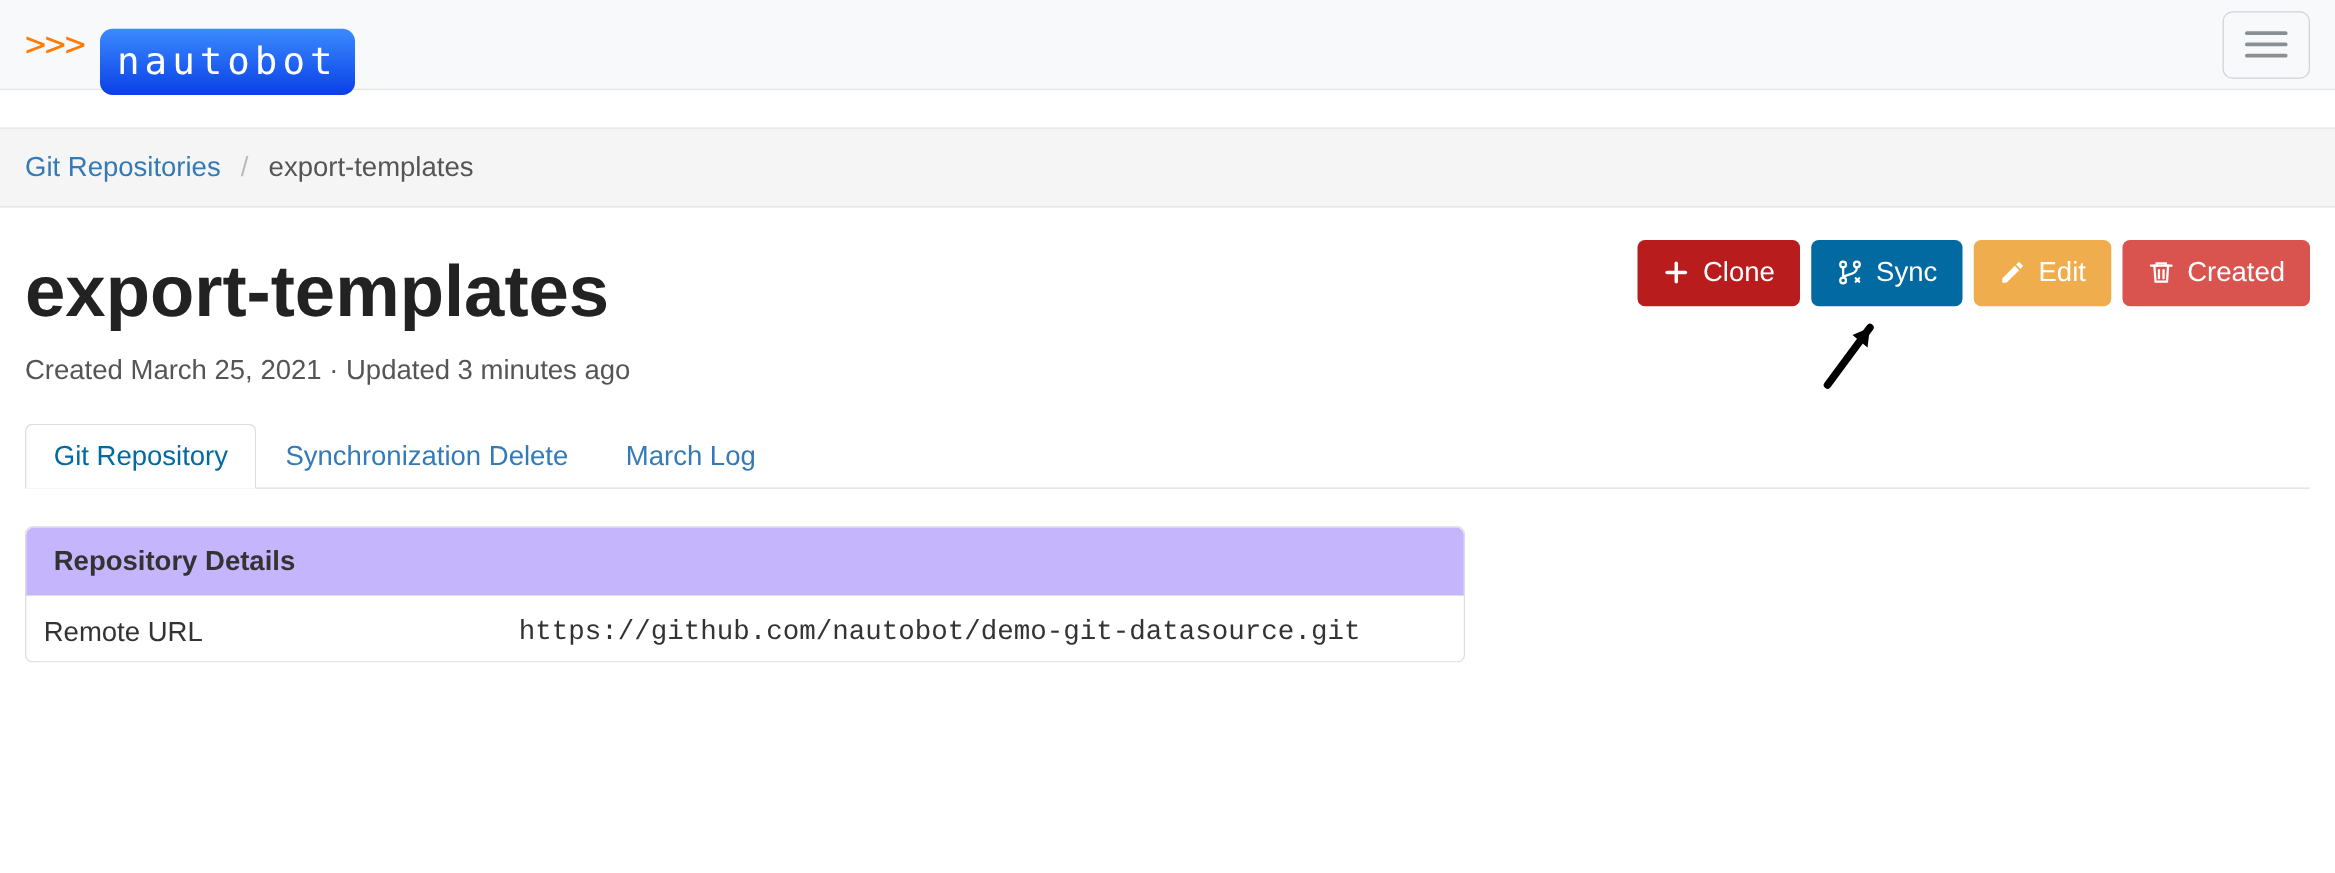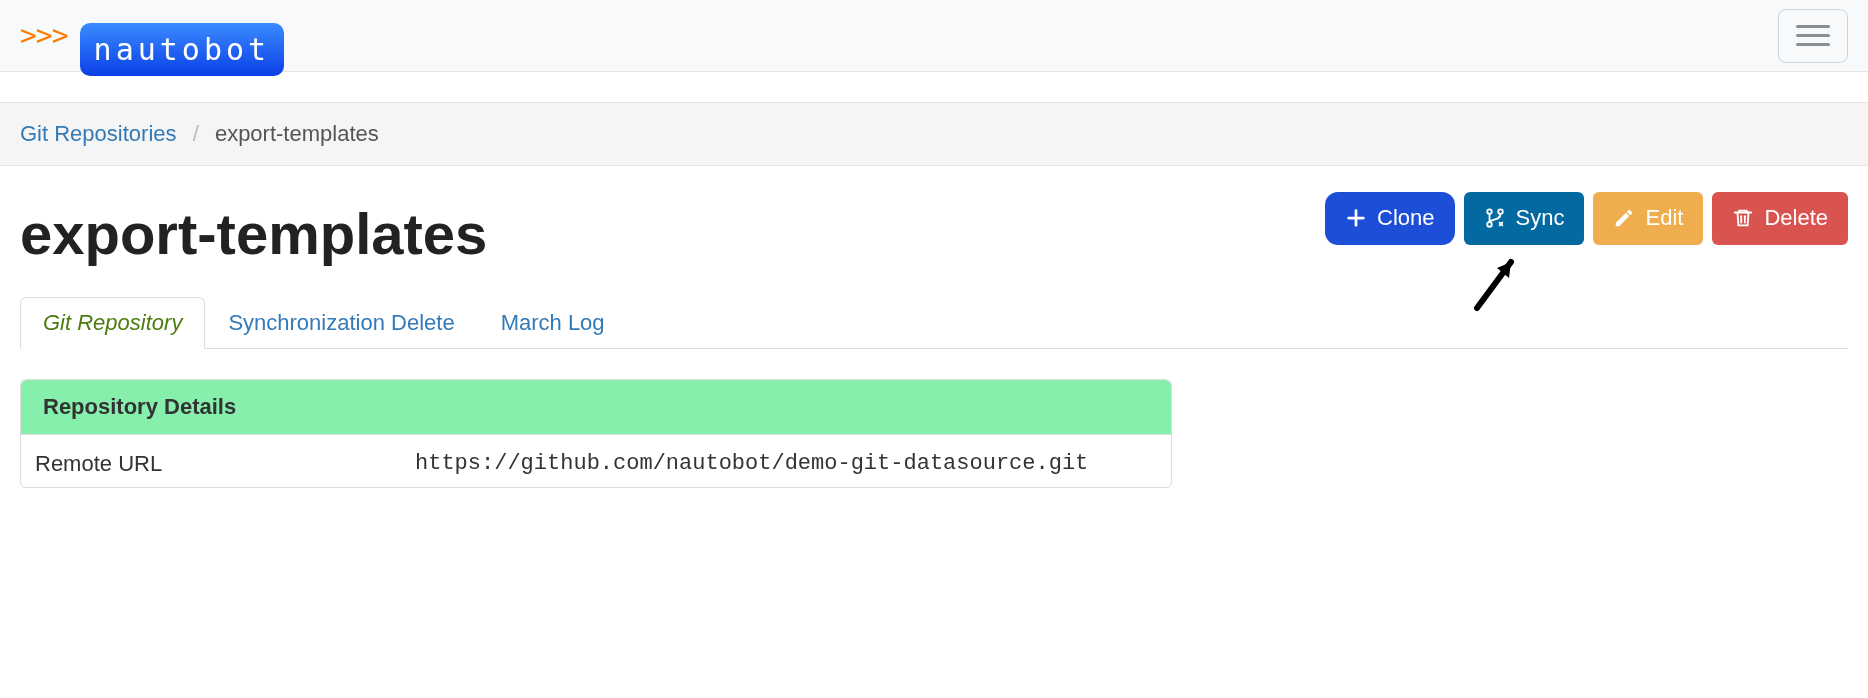--- a/index.html
+++ b/index.html
@@ -123,21 +123,21 @@
     gap: 10px;
     color: #fff;
     border: none;
     border-radius: 6px;
     padding: 12px 20px;
     font-size: 22px;
     cursor: pointer;
     font-family: inherit;
     line-height: 1.3;
   }
-  .btn-green  { background: #1d4ed8; border-radius: 13px; }
+  .btn-green  { background: #b91c1c; }
   .btn-blue   { background: #0369a1; }
   .btn-orange { background: #f0ad4e; }
   .btn-red    { background: #d9534f; }
   .btn svg { width: 22px; height: 22px; }
 
   
   .arrow {
     position: absolute;
     top: 56px;
     left: 142px;
@@ -154,37 +154,36 @@
   .tab {
     padding: 12px 22px;
     cursor: pointer;
     color: #337ab7;
     border: 1px solid transparent;
     border-bottom: none;
     border-radius: 6px 6px 0 0;
     margin-bottom: -1px;
   }
   .tab.active {
-    color: #4d7c0f;
+    color: #0369a1;
     background: #fff;
     border-color: #ddd;
     border-bottom: 1px solid #fff;
-    font-style: italic;
   }
 
   
   .panel {
     border: 1px solid #ddd;
     border-radius: 6px;
     margin-top: 30px;
     width: 63%;
     min-width: 600px;
   }
   .panel-heading {
-    background: #86efac;
+    background: #c4b5fd;
     padding: 14px 22px;
     font-weight: 600;
     font-size: 22px;
     border-bottom: 1px solid #ddd;
     border-radius: 6px 6px 0 0;
   }
   .panel-row {
     display: flex;
     padding: 16px 14px 10px 14px;
     font-size: 22px;
@@ -217,20 +216,21 @@
   <a class="breadcrumb-link">Git Repositories</a>
   <span class="breadcrumb-sep">/</span>
   <span class="breadcrumb-current">export-templates</span>
 </div>
 
 <div class="container">
 
   <div class="header-row">
     <div class="title-block">
       <h1>export-templates</h1>
+      <div class="meta">Created March 25, 2021 · Updated 3 minutes ago</div>
     </div>
 
     <div class="actions">
       <button class="btn btn-green">
         <svg viewBox="0 0 24 24" fill="none" stroke="white" stroke-width="3" stroke-linecap="round">
             <line x1="12" y1="4" x2="12" y2="20"></line>
             <line x1="4" y1="12" x2="20" y2="12"></line>
           </svg>
         <span>Clone</span>
       </button>
@@ -252,21 +252,21 @@
         <span>Edit</span>
       </button>
       <button class="btn btn-red">
         <svg viewBox="0 0 24 24" fill="none" stroke="white" stroke-width="2" stroke-linecap="round">
             <path d="M3 6h18"></path>
             <path d="M8 6V4h8v2"></path>
             <path d="M6 6l1 14h10l1-14"></path>
             <line x1="10" y1="10" x2="10" y2="17"></line>
             <line x1="14" y1="10" x2="14" y2="17"></line>
           </svg>
-        <span>Delete</span>
+        <span>Created</span>
       </button>
 
       <svg class="arrow" width="60" height="70" viewBox="0 0 60 70">
         <path d="M10 60 L44 14" stroke="black" stroke-width="6" stroke-linecap="round"></path>
         <path d="M44 14 L30 20 L42 30 Z" fill="black"></path>
       </svg>
     </div>
   </div>
 
   <div class="tabs">

